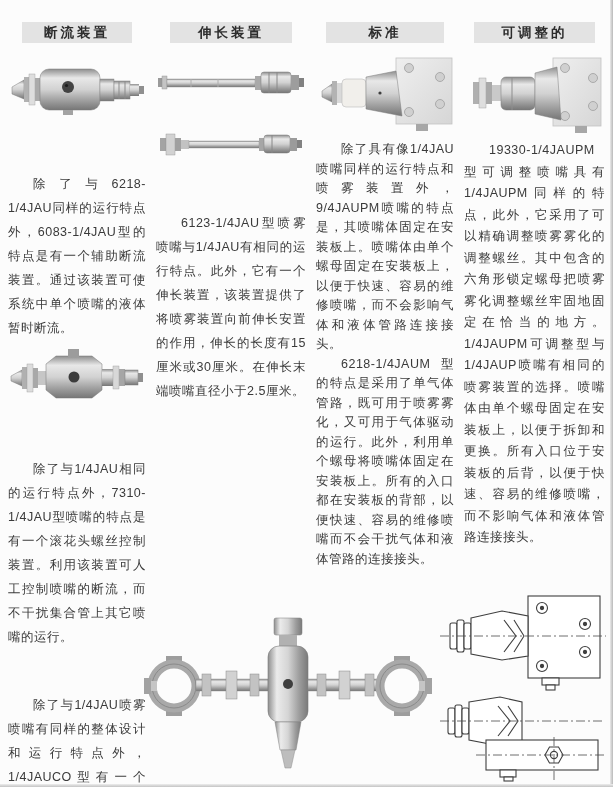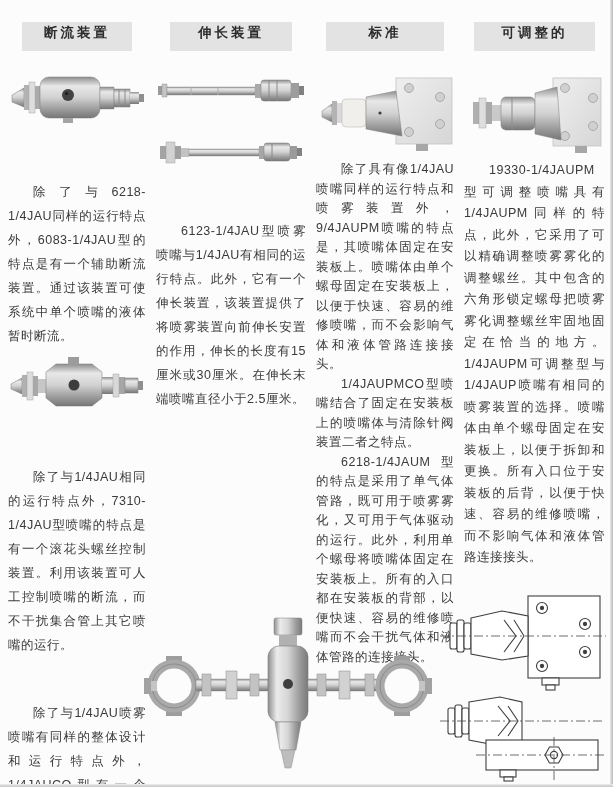--- a/index.html
+++ b/index.html
@@ -7,23 +7,23 @@
     width:613px;height:787px;position:relative;overflow:hidden;
     background:#fcfcfc;
     font-family:"Liberation Sans","DejaVu Sans",sans-serif;
   }
   .page{position:absolute;inset:0;padding:22px 6px 0 8px;box-sizing:border-box;}
   .grid{display:grid;grid-template-columns:138px 150px 138px 141px;column-gap:10px;}
   .col{min-width:0;}
   .tab{
     background:#e3e3e3;color:#2d2d2d;font-weight:bold;
     font-size:13.5px;letter-spacing:3px;text-align:center;
-    height:29px;line-height:21px;margin:0 14px 6px 14px;
+    height:21px;line-height:21px;margin:0 14px 6px 14px;
   }
-  .col3 .tab,.col4 .tab{margin:0 10px 18px 10px;}
+  .col3 .tab,.col4 .tab{margin:0 10px 6px 10px;}
   .para{
     margin:0;color:#3a3a3a;font-size:12.5px;text-align:justify;
     text-indent:2em;letter-spacing:0.5px;font-weight:500;
   }
   .lh24{line-height:24px;margin-top:44px;}
   .lh19{line-height:19.5px;}
   .lh21{line-height:21.5px;}
   .fig{margin:0;text-align:center;}
   .fig svg{display:block;margin:0 auto;}
   .f-pad-s{padding:5px 0 4px 0;}
@@ -154,21 +154,20 @@
           <polygon points="6,37 16,30 16,48 6,43" fill="url(#mh)" stroke="#7d7d7d" stroke-width="0.5"></polygon>
           <rect x="16" y="27" width="5" height="24" fill="#b3b3b3"></rect>
           <rect x="21" y="29" width="5" height="20" fill="#d9d9d9"></rect>
           <rect x="26" y="25" width="24" height="28" rx="4" fill="#f1efeb" stroke="#b9b9b9" stroke-width="0.6"></rect>
           <polygon points="50,23 80,17 86,62 50,55" fill="url(#mh)" stroke="#7c7c7c" stroke-width="0.5"></polygon>
           <circle cx="64" cy="39" r="1.6" fill="#3d3d3d"></circle>
           <rect x="100" y="70" width="12" height="7" fill="#a7a7a7"></rect>
         </svg>
       </figure>
       <p class="para lh19">除了具有像1/4JAU喷嘴同样的运行特点和喷雾装置外，9/4JAUPM喷嘴的特点是，其喷嘴体固定在安装板上。喷嘴体由单个螺母固定在安装板上，以便于快速、容易的维修喷嘴，而不会影响气体和液体管路连接接头。</p>
-      <p class="para lh19">1/4JAUPMCO型喷嘴结合了固定在安装板上的喷嘴体与清除针阀装置二者之特点。</p>
       <p class="para lh19">6218-1/4JAUM型的特点是采用了单气体管路，既可用于喷雾雾化，又可用于气体驱动的运行。此外，利用单个螺母将喷嘴体固定在安装板上。所有的入口都在安装板的背部，以便快速、容易的维修喷嘴而不会干扰气体和液体管路的连接接头。</p>
     </div>
 
     <div class="col col4">
       <div class="tab">可调整的</div>
       <figure class="fig f-pad-s">
         <svg width="140" height="82" viewBox="0 0 140 82">
           <rect x="88" y="4" width="48" height="68" fill="url(#plate)" stroke="#c2c2c2" stroke-width="0.8"></rect>
           <circle cx="100" cy="14" r="4.5" fill="#d0d0d0" stroke="#9e9e9e" stroke-width="0.8"></circle>
           <circle cx="128" cy="24" r="4.5" fill="#d0d0d0" stroke="#9e9e9e" stroke-width="0.8"></circle>

